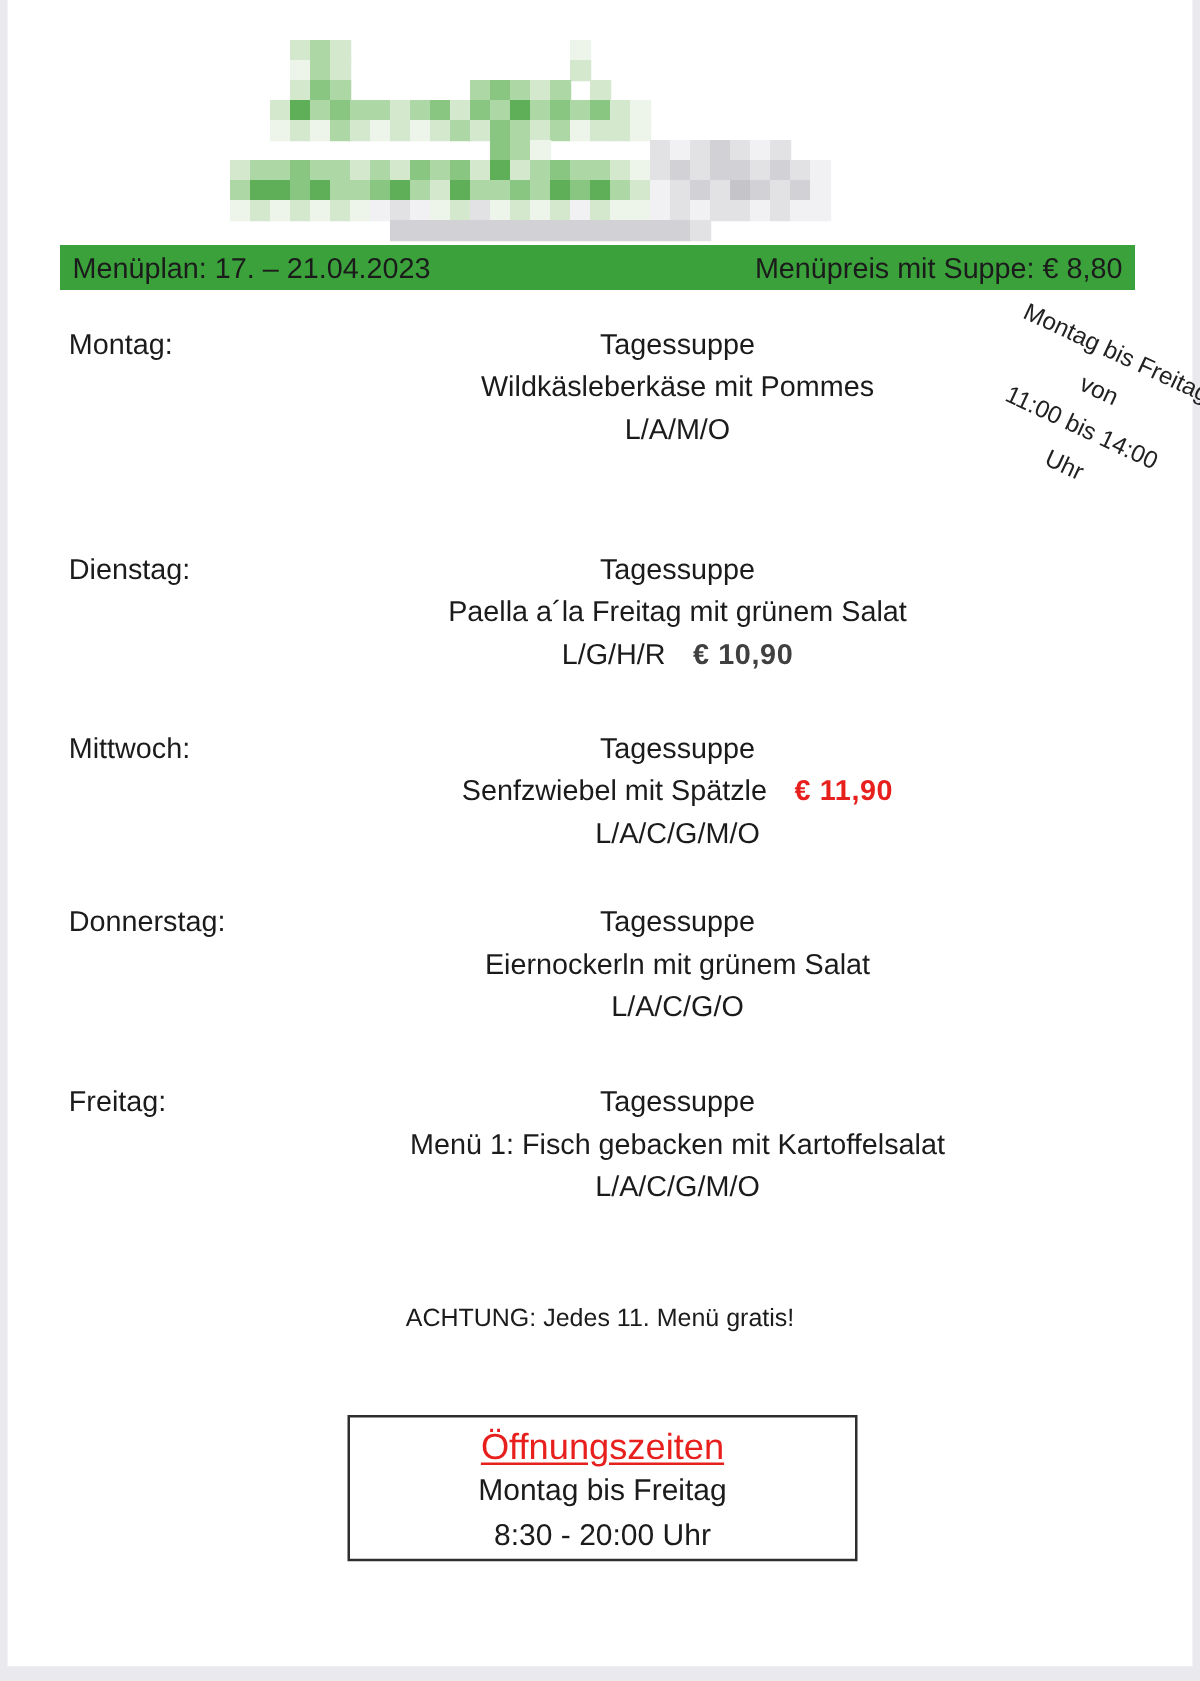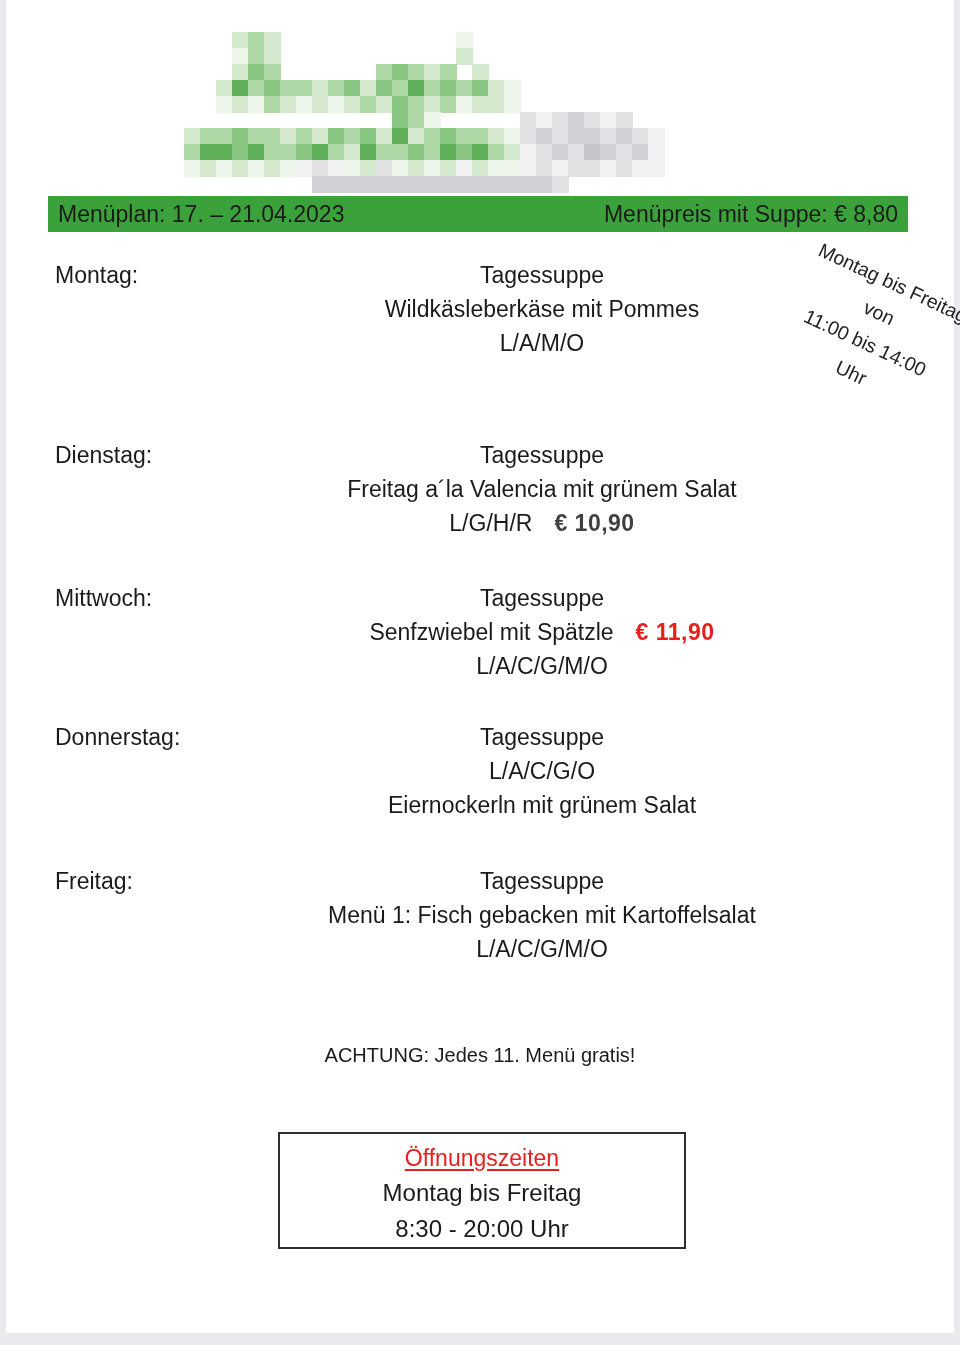--- a/index.html
+++ b/index.html
@@ -32,21 +32,21 @@
   }
   
   .f-attention{position:absolute;left:0;top:1044px;width:960px;text-align:center;font-size:20px;}
   .f-pickup{position:absolute;left:0;top:1077px;width:960px;text-align:center;font-size:21px;
     text-decoration:underline;text-underline-offset:3px;}
   .f-changes{position:absolute;left:0;top:1107px;width:960px;text-align:center;font-size:19px;}
   .hours-box{
     position:absolute;left:278px;top:1132px;width:408px;height:117px;
     border:2px solid #2e2e2e;box-sizing:border-box;text-align:center;padding-top:7px;
   }
-  .hours-title{color:#e8201d;font-size:23px;line-height:34px;
+  .hours-title{color:#e8201d;font-size:29px;line-height:34px;
     text-decoration:underline;text-underline-offset:3px;text-align:center;}
   .hours-line{font-size:24px;line-height:36px;}
 </style>
 </head>
 <body>
 
 <div class="stage">
   <div class="page"></div>
 
   <div class="mosaic" id="mosaic">
@@ -241,38 +241,38 @@
         <div class="lines">
           <div><span>Tagessuppe</span></div>
           <div><span>Wildkäsleberkäse mit Pommes</span></div>
           <div><span>L/A/M/O</span></div>
         </div>
       </div>
       <div class="day day-1">
         <div class="label">Dienstag:</div>
         <div class="lines">
           <div><span>Tagessuppe</span></div>
-          <div><span>Freitag a´la Valencia mit grünem Salat</span></div>
+          <div><span>Paella a´la Freitag mit grünem Salat</span></div>
           <div><span>L/G/H/R</span><span class="price" style="color: #404040;">€ 10,90</span></div>
         </div>
       </div>
       <div class="day day-2">
         <div class="label">Mittwoch:</div>
         <div class="lines">
           <div><span>Tagessuppe</span></div>
           <div><span>Senfzwiebel mit Spätzle</span><span class="price" style="color: rgb(232, 32, 29);">€ 11,90</span></div>
           <div><span>L/A/C/G/M/O</span></div>
         </div>
       </div>
       <div class="day day-3">
         <div class="label">Donnerstag:</div>
         <div class="lines">
           <div><span>Tagessuppe</span></div>
+          <div><span>Eiernockerln mit grünem Salat</span></div>
           <div><span>L/A/C/G/O</span></div>
-          <div><span>Eiernockerln mit grünem Salat</span></div>
         </div>
       </div>
       <div class="day day-4">
         <div class="label">Freitag:</div>
         <div class="lines">
           <div><span>Tagessuppe</span></div>
           <div><span>Menü 1: Fisch gebacken mit Kartoffelsalat</span></div>
           <div><span>L/A/C/G/M/O</span></div>
         </div>
       </div>

